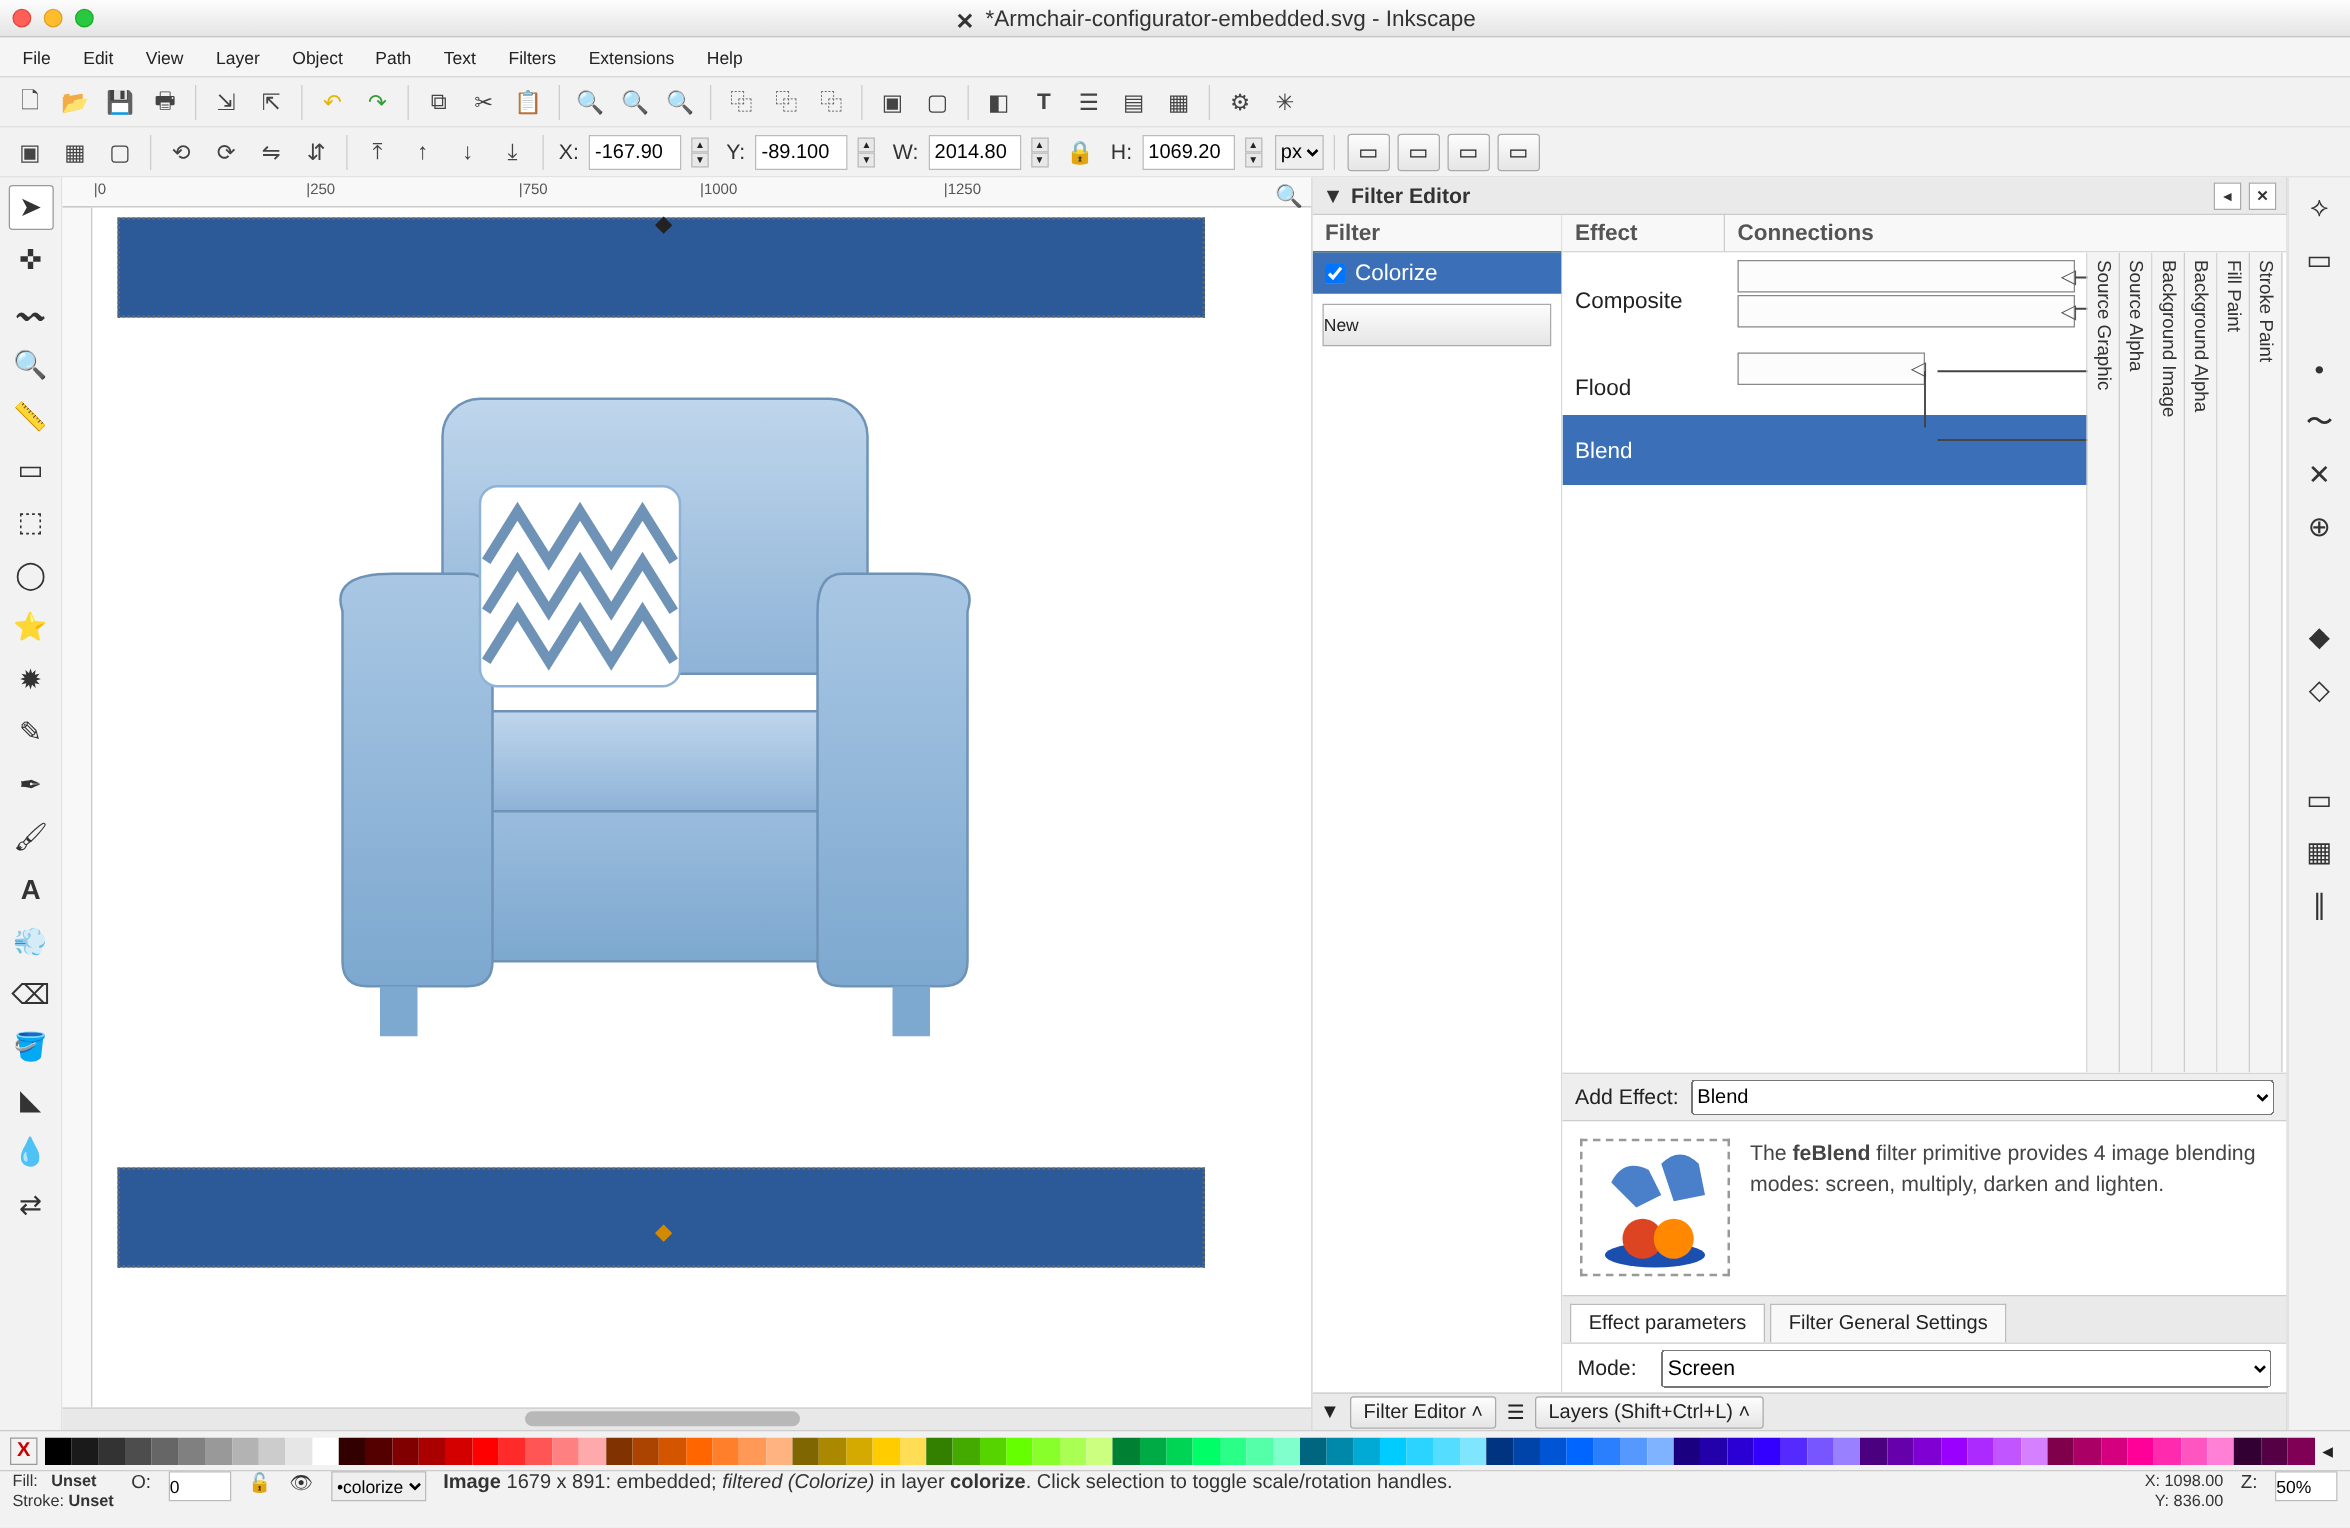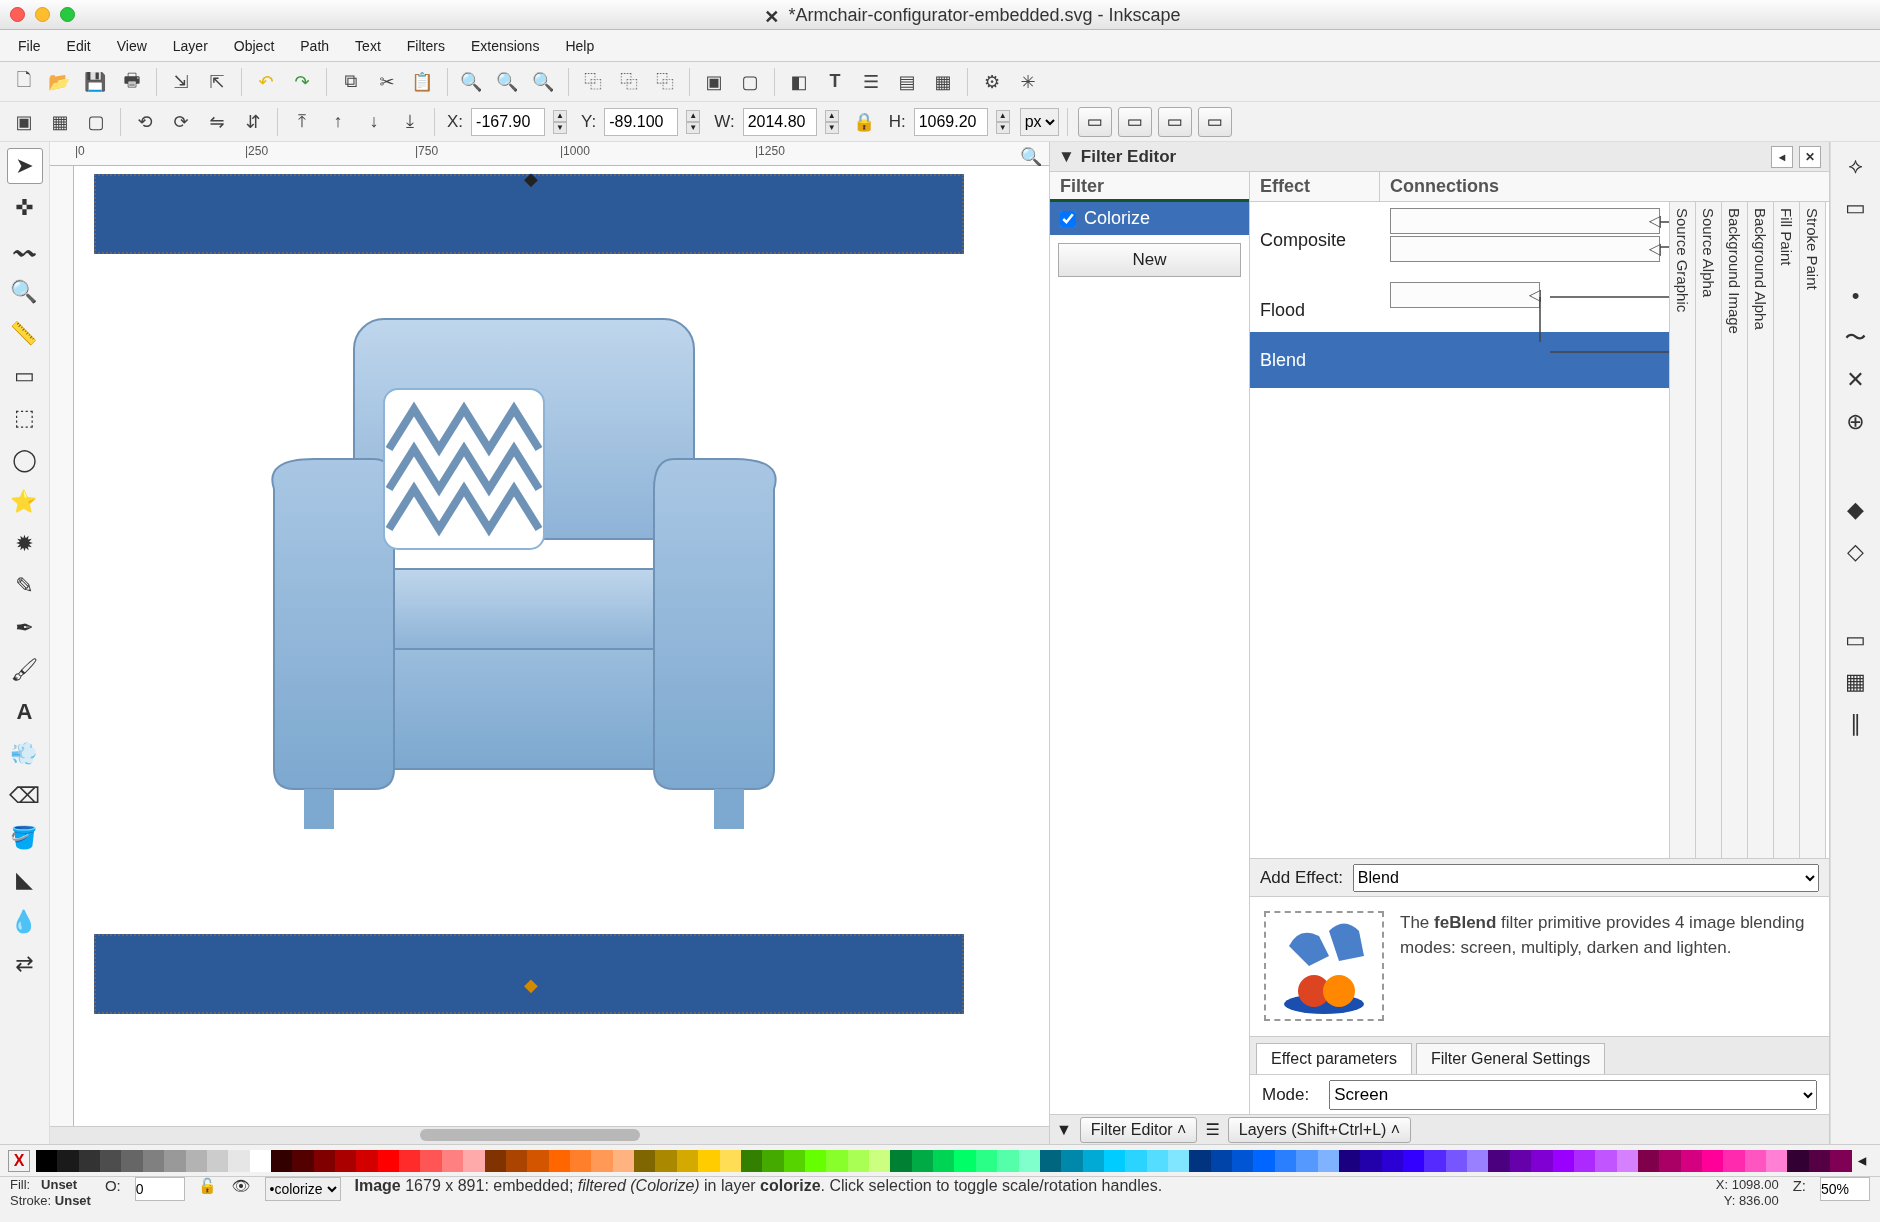--- a/index.html
+++ b/index.html
@@ -58,25 +58,25 @@
 .canvas-sb { height: 18px; background: #e8e8e8; border-top: 1px solid #ccc; position: relative; }
 .canvas-sb .thumb { position: absolute; left: 370px; top: 2px; width: 220px; height: 12px; background: #b8b8b8; border-radius: 6px; }
 
 
 .panel { width: 780px; background: #f4f4f4; display: flex; flex-direction: column; border-right: 1px solid #ccc; }
 .panel-hdr { height: 30px; background: #eaeaea; border-bottom: 1px solid #ccc; display: flex; align-items: center; padding: 0 8px; font-size: 17px; font-weight: bold; color: #333; }
 .panel-hdr .sp { flex: 1; }
 .panel-hdr .wbtn { width: 22px; height: 22px; border: 1px solid #aaa; margin-left: 6px; font-size: 12px; text-align: center; line-height: 20px; background: #fff; cursor: default; }
 .panel-body { flex: 1; display: flex; }
 .filter-list { width: 200px; background: #fff; border-right: 1px solid #ccc; display: flex; flex-direction: column; }
-.filter-list .colh { height: 30px; padding: 4px 10px; font-weight: bold; font-size: 18px; color: #555; border-bottom: 3px solid #14532d; background: #f8f8f8; }
+.filter-list .colh { height: 30px; padding: 4px 10px; font-weight: bold; font-size: 18px; color: #555; border-bottom: 1px solid #14532d; background: #f8f8f8; }
 .filter-list .row { padding: 6px 10px; display: flex; align-items: center; gap: 8px; font-size: 18px; }
 .filter-list .row.sel { background: #3b70b8; color: #fff; }
 .filter-list .row input[type=checkbox] { width: 16px; height: 16px; }
-.filter-list .newbtn { margin-top: auto; height: 34px; background: linear-gradient(#fdfdfd,#e5e5e5); border: 1px solid #aaa; text-align: center; line-height: 32px; font-size: 17px; margin: 8px; cursor: default; }
+.filter-list .newbtn { margin-top: auto; height: 34px; background: linear-gradient(#fdfdfd,#e5e5e5); border: 1px solid #aaa; text-align: left; line-height: 32px; font-size: 14px; margin: 8px; cursor: default; }
 
 .effects { flex: 1; display: flex; flex-direction: column; background: #fff; }
 .eff-hdr { height: 30px; display: flex; border-bottom: 1px solid #ccc; background: #f8f8f8; }
 .eff-hdr .c1 { width: 130px; padding: 4px 10px; font-weight: bold; font-size: 18px; color: #555; border-right: 1px solid #ccc; }
 .eff-hdr .c2 { flex: 1; padding: 4px 10px; font-weight: bold; font-size: 18px; color: #555; }
 .eff-body { flex: 1; position: relative; background: #fff; overflow: hidden; }
 .eff-row { position: absolute; left: 0; height: 56px; width: 140px; display: flex; align-items: center; padding-left: 10px; font-size: 18px; }
 .eff-row.sel { background: #3b70b8; color: #fff; width: 420px; }
 .eff-slot { position: absolute; width: 270px; height: 26px; border: 1px solid #888; background: #fcfcfc; }
 .eff-slot::after { content: "◁"; position: absolute; right: -2px; top: 2px; font-size: 16px; color: #555; }

